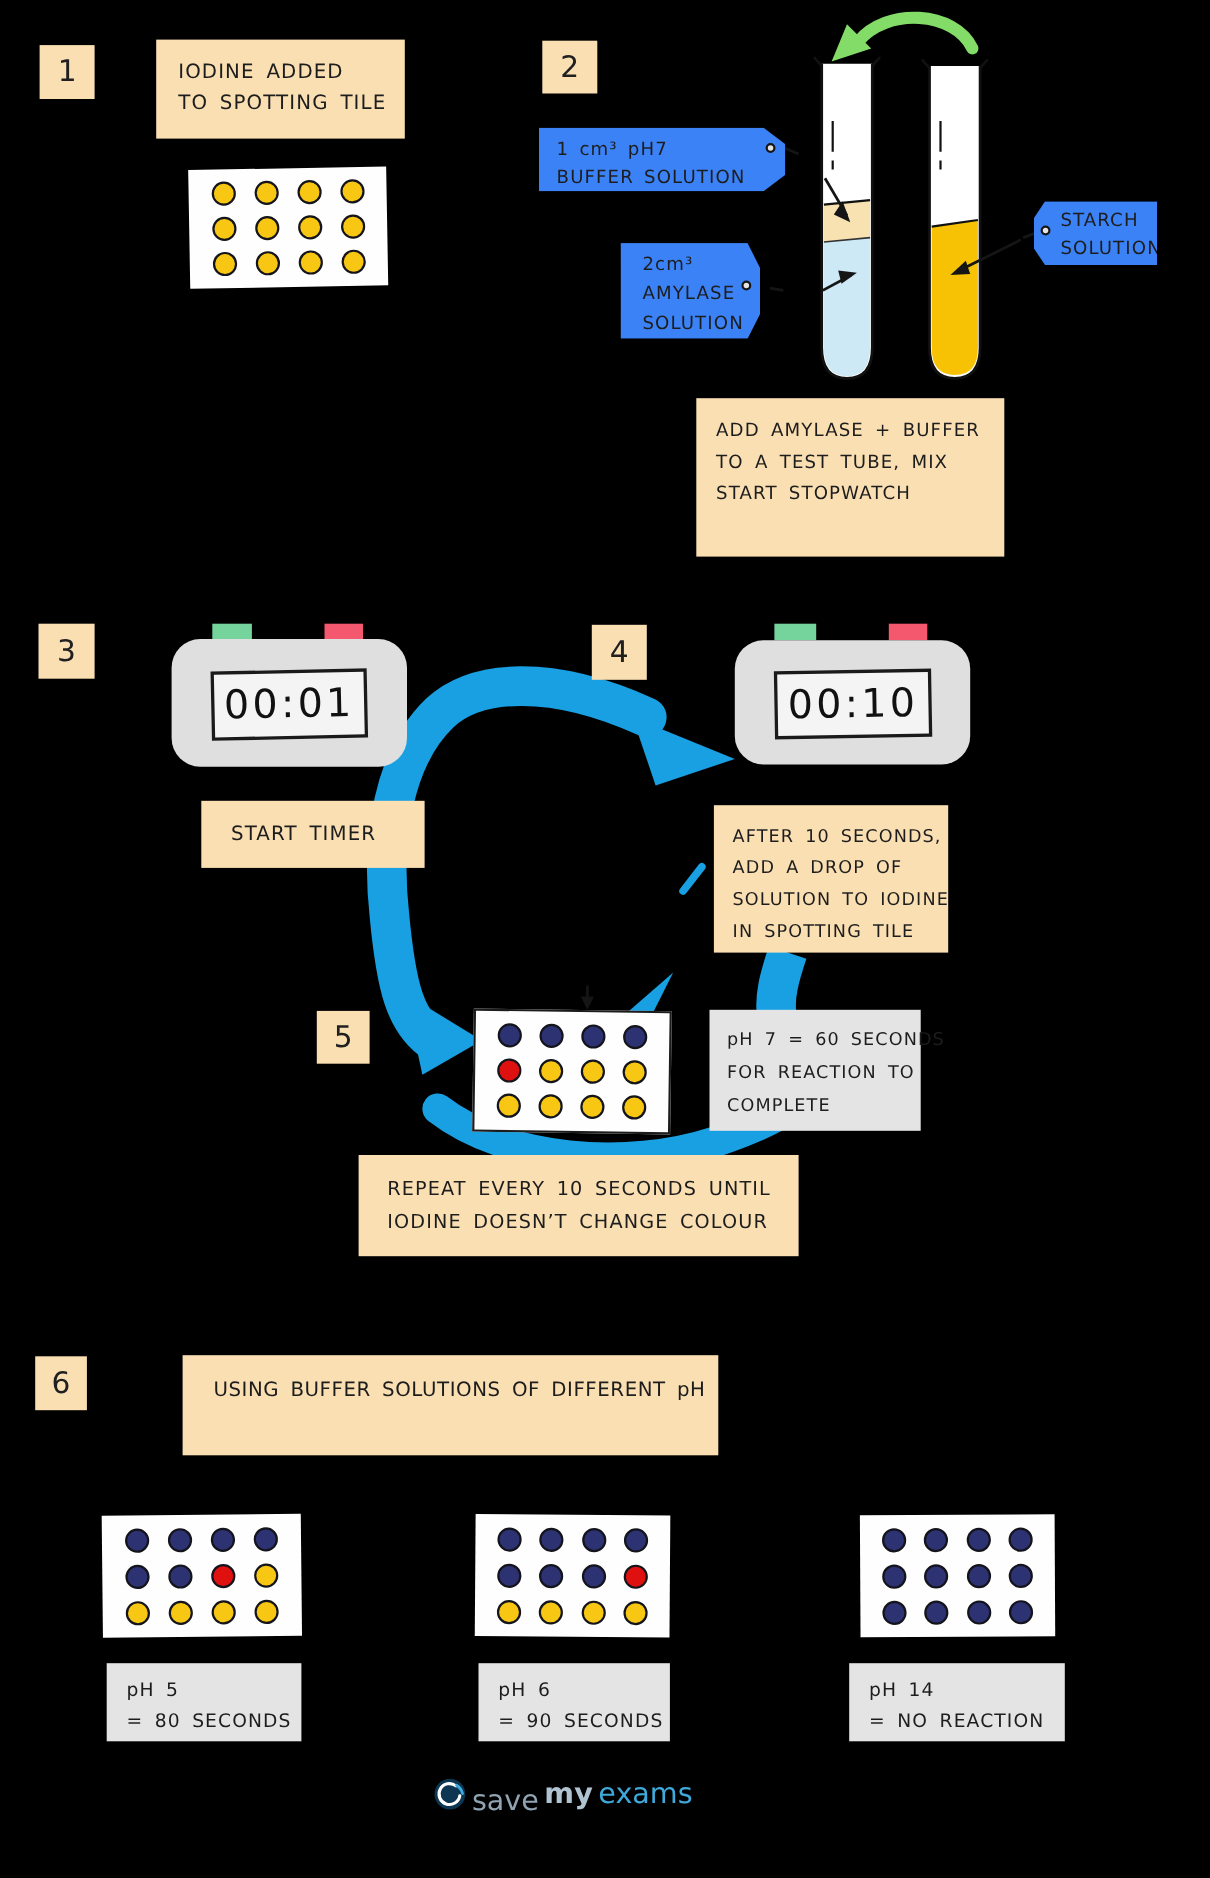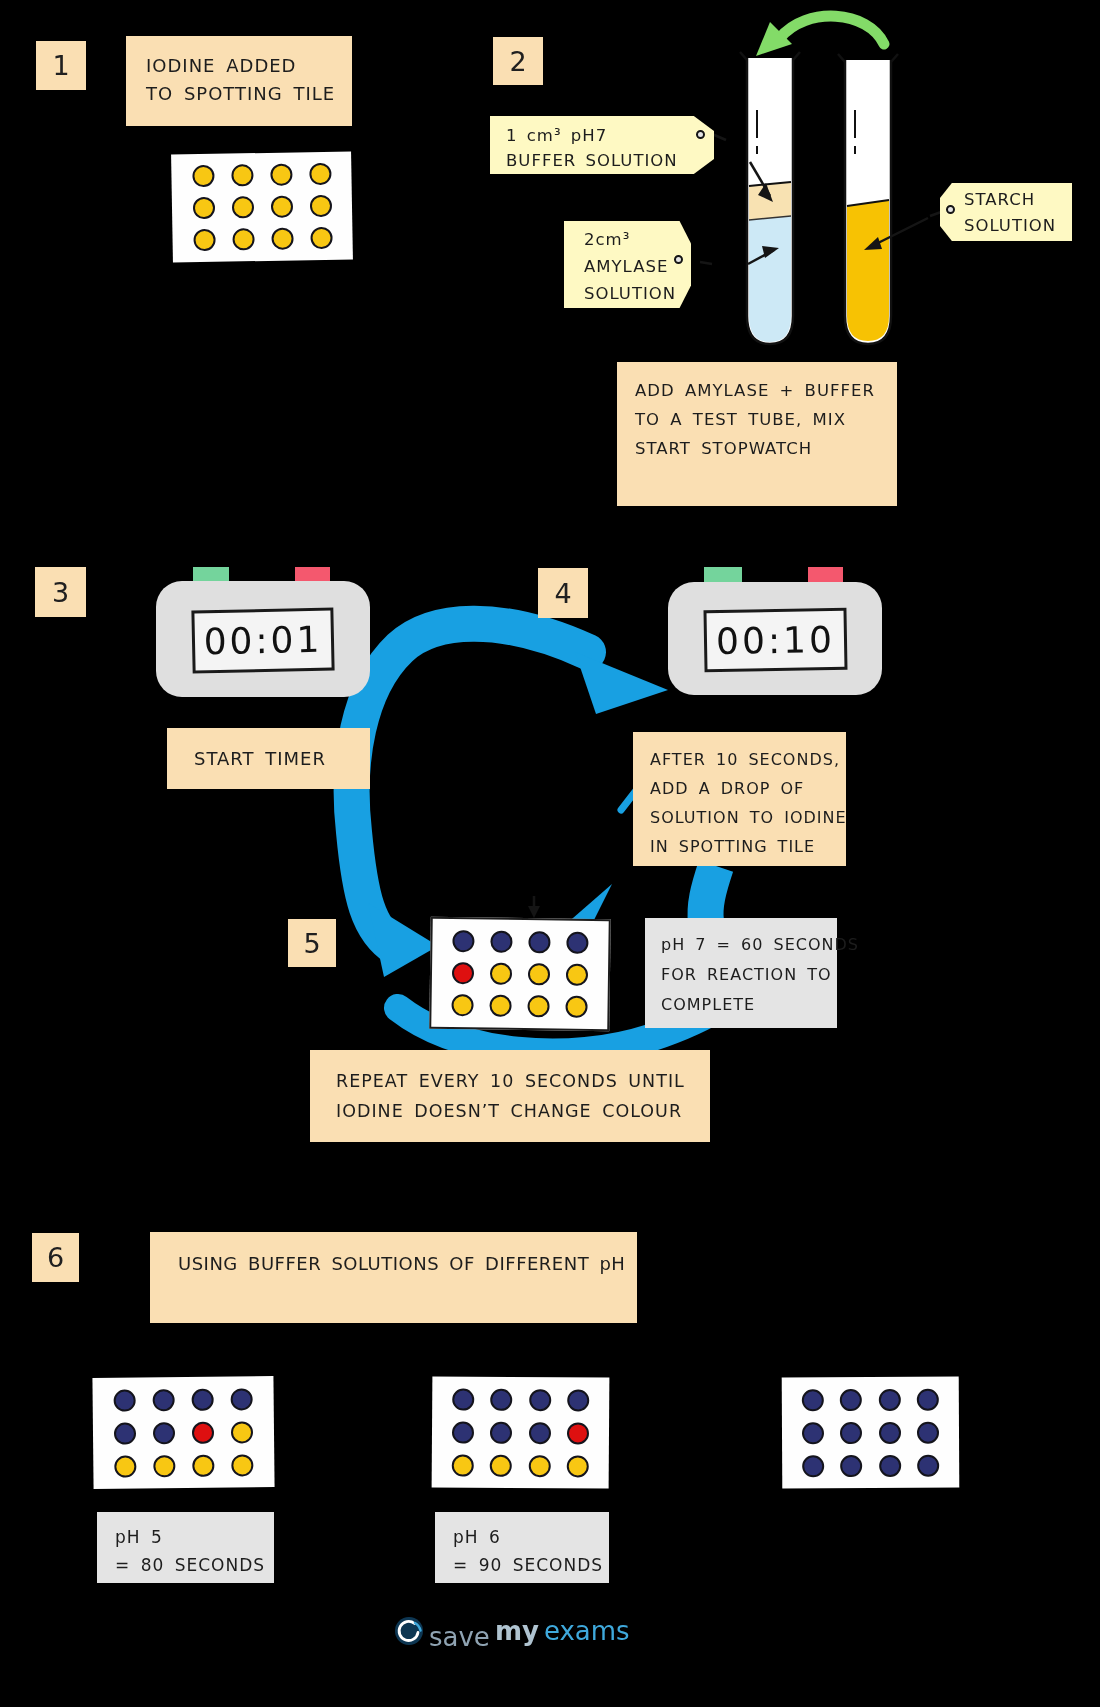--- a/index.html
+++ b/index.html
@@ -11,29 +11,29 @@
   }
   .art { position:absolute; left:0; top:0; z-index:1; }
 
   .stepnum {
     position:absolute; z-index:2; background:#FADFB3;
     display:flex; align-items:center; justify-content:center;
     font-size:27px; color:#202020;
   }
   .note {
     position:absolute; z-index:2; background:#FADFB3;
-    font-size:18px; letter-spacing:1px; word-spacing:4px; line-height:28px;
+    font-size:18px; letter-spacing:1px; word-spacing:4px; line-height:28px;margin-left:16px;
   }
   .note div, .tag div, .graybox div { white-space:nowrap; }
   .graybox {
     position:absolute; z-index:2; background:#E4E4E4;
     letter-spacing:1px; word-spacing:4px;
   }
   .tag {
-    position:absolute; z-index:2; background:#fef9c3;
+    position:absolute; z-index:2; background:#3b82f6;
     font-size:16.5px; letter-spacing:1px; word-spacing:3px;
   }
   .tag-right { clip-path:polygon(0 0, 91% 0, 100% 26%, 100% 74%, 91% 100%, 0 100%); }
   .tag-left  { clip-path:polygon(9% 0, 100% 0, 100% 100%, 9% 100%, 0 74%, 0 26%); }
   .hole {
     position:absolute; width:9px; height:9px; border:2px solid #161616;
     border-radius:50%; background:#E4E4E4;
   }
   .tile {
     position:absolute; z-index:2; background:#fefefe;
@@ -150,21 +150,21 @@
     <div>1 cm³ pH7</div>
     <div>BUFFER SOLUTION</div>
     <span class="hole" style="right:9px;top:14px"></span>
   </div>
   <div class="tag tag-right" style="left:564px;top:221px;width:127px;height:87px;padding:5px 0 0 20px;line-height:27px">
     <div>2cm³</div>
     <div>AMYLASE</div>
     <div>SOLUTION</div>
     <span class="hole" style="right:8px;top:34px"></span>
   </div>
-  <div class="tag tag-left" style="left:940px;top:183px;width:132px;height:58px;padding:4px 0 0 24px;line-height:26px">
+  <div class="tag tag-left" style="left:940px;top:183px;width:112px;height:58px;padding:4px 0 0 24px;line-height:26px">
     <div>STARCH</div>
     <div>SOLUTION</div>
     <span class="hole" style="left:6px;top:22px"></span>
   </div>
   <div class="note n-instr2">
     <div>ADD AMYLASE + BUFFER</div>
     <div>TO A TEST TUBE, MIX</div>
     <div>START STOPWATCH</div>
   </div>
 
@@ -264,20 +264,24 @@
       <span class="dot" style="background: rgb(45, 50, 115);"></span>
       <span class="dot" style="background: rgb(45, 50, 115);"></span>
       <span class="dot" style="background: rgb(45, 50, 115);"></span>
       <span class="dot" style="background: rgb(45, 50, 115);"></span>
       <span class="dot" style="background: rgb(45, 50, 115);"></span>
       <span class="dot" style="background: rgb(45, 50, 115);"></span>
       <span class="dot" style="background: rgb(45, 50, 115);"></span>
       <span class="dot" style="background: rgb(45, 50, 115);"></span>
       <span class="dot" style="background: rgb(45, 50, 115);"></span>
     </div>
+  <div class="graybox g-label" style="left:772px;top:1512px;width:196px">
+    <div>pH 14</div>
+    <div>= NO REACTION</div>
+  </div>
 
   <div class="logo">
     <svg width="30" height="30" viewBox="0 0 30 30">
       <circle cx="15" cy="15" r="14" fill="#0D3652"></circle>
       <path d="M 20.5,7.5 A 9.5,9.5 0 1 0 24,16.5" fill="none" stroke="#ffffff" stroke-width="2.8" stroke-linecap="round"></path>
       <path d="M 21,7 A 12,12 0 0 1 26.5,14.5" fill="none" stroke="#3FA9DC" stroke-width="2.5" stroke-linecap="round"></path>
     </svg>
     <span class="w1">save</span>
       <span class="w2">my</span>
       <span class="w3">exams</span>

